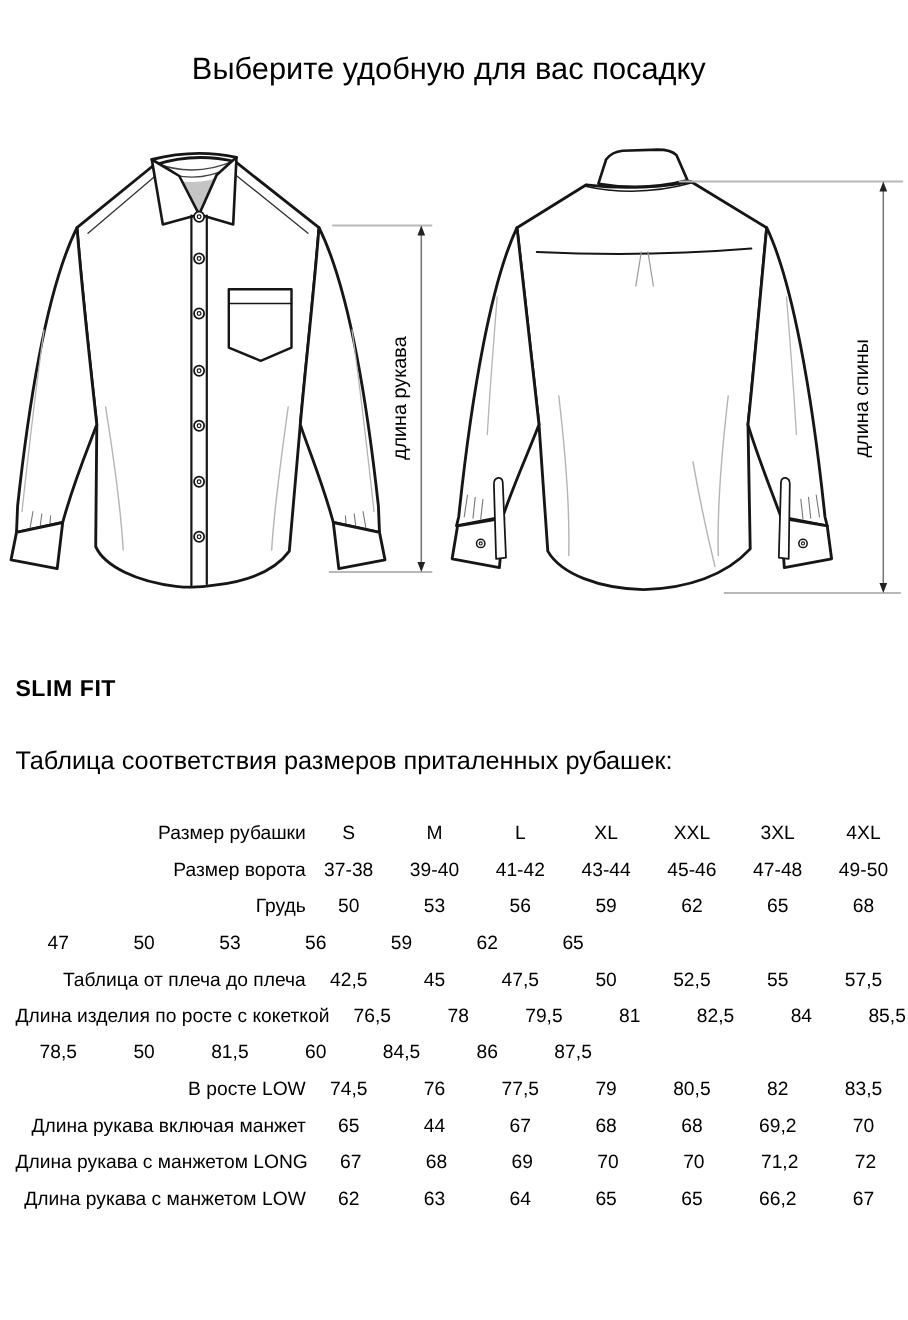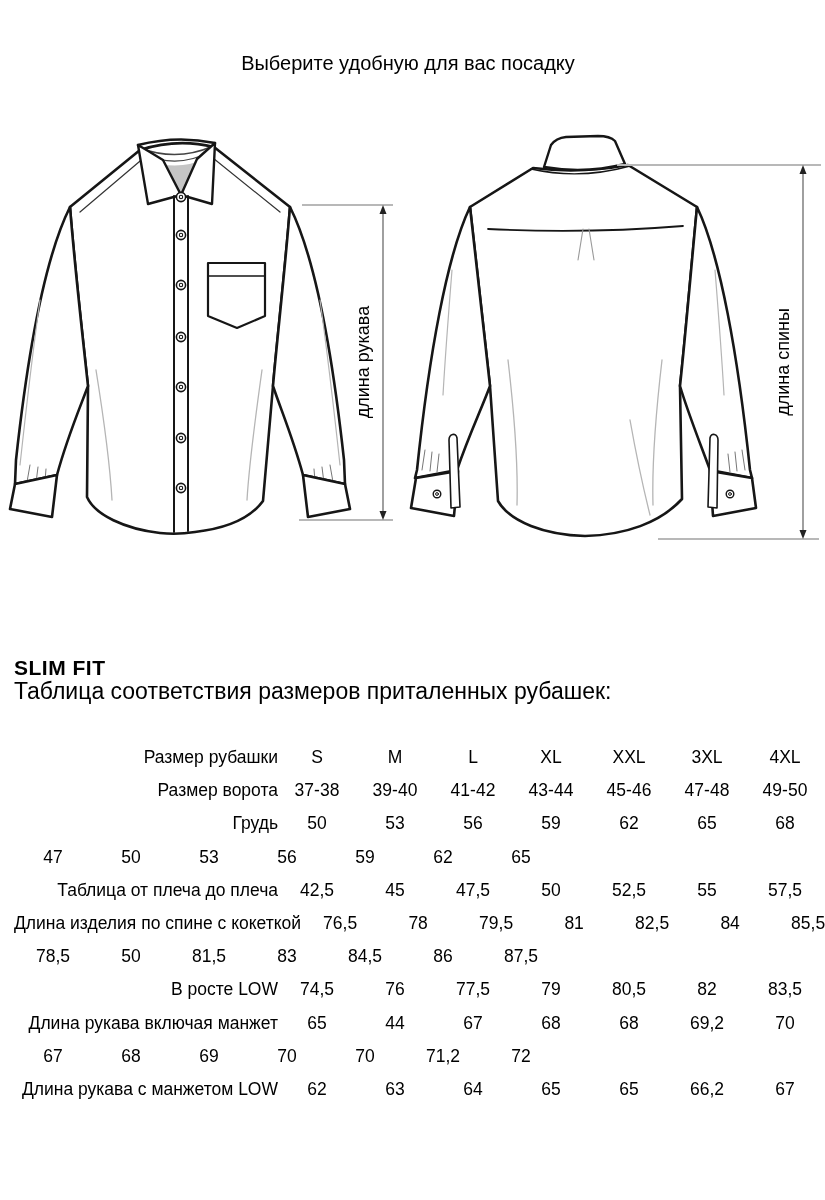--- a/index.html
+++ b/index.html
@@ -1,23 +1,23 @@
 <!DOCTYPE html>
 <html><head>
 <meta charset="utf-8">
 <style>
   html,body{margin:0;padding:0;background:#fff;}
   .page{position:relative;width:825px;height:1200px;background:#fff;overflow:hidden;
         font-family:"Liberation Sans",sans-serif;color:#000;}
   .title{position:absolute;top:48px;left:0;width:816px;text-align:center;
-         font-size:20px;line-height:30px;white-space:nowrap;}
+         font-size:28px;line-height:30px;white-space:nowrap;}
   .drawings{position:absolute;top:120px;left:0;}
   .dim-label{font-family:"Liberation Sans",sans-serif;font-size:18px;fill:#000;}
   .heading{position:absolute;top:614px;left:14px;font-size:21px;font-weight:bold;
-           letter-spacing:.5px;line-height:26px;margin-top:41px;}
+           letter-spacing:.5px;line-height:26px;}
   .subtitle{position:absolute;top:678px;left:14px;font-size:23px;line-height:26px;}
   .size-table{position:absolute;top:741px;left:14px;width:810px;}
   .t-row{display:flex;align-items:center;height:33.2px;font-size:17.5px;white-space:nowrap;}
   .t-label{flex:0 0 264px;overflow:visible;text-align:right;}
   .t-cell{flex:0 0 78px;text-align:center;}
 </style>
 </head>
 <body>
 
 <div class="page">
@@ -177,34 +177,34 @@
         <div class="t-label">Таблица от плеча до плеча</div>
         <div class="t-cell">42,5</div>
         <div class="t-cell">45</div>
         <div class="t-cell">47,5</div>
         <div class="t-cell">50</div>
         <div class="t-cell">52,5</div>
         <div class="t-cell">55</div>
         <div class="t-cell">57,5</div>
       </div>
       <div class="t-row">
-        <div class="t-label">Длина изделия по спине с кокеткой</div>
+        <div class="t-label">Длина изделия по росте с кокеткой</div>
         <div class="t-cell">76,5</div>
         <div class="t-cell">78</div>
         <div class="t-cell">79,5</div>
         <div class="t-cell">81</div>
         <div class="t-cell">82,5</div>
         <div class="t-cell">84</div>
         <div class="t-cell">85,5</div>
       </div>
       <div class="t-row">
         <div class="t-cell">78,5</div>
         <div class="t-cell">50</div>
         <div class="t-cell">81,5</div>
-        <div class="t-cell">83</div>
+        <div class="t-cell">60</div>
         <div class="t-cell">84,5</div>
         <div class="t-cell">86</div>
         <div class="t-cell">87,5</div>
       </div>
       <div class="t-row">
         <div class="t-label">В росте LOW</div>
         <div class="t-cell">74,5</div>
         <div class="t-cell">76</div>
         <div class="t-cell">77,5</div>
         <div class="t-cell">79</div>
@@ -216,20 +216,21 @@
         <div class="t-label">Длина рукава включая манжет</div>
         <div class="t-cell">65</div>
         <div class="t-cell">44</div>
         <div class="t-cell">67</div>
         <div class="t-cell">68</div>
         <div class="t-cell">68</div>
         <div class="t-cell">69,2</div>
         <div class="t-cell">70</div>
       </div>
       <div class="t-row">
+        <div class="t-label">Длина рукава с манжетом LONG</div>
         <div class="t-cell">67</div>
         <div class="t-cell">68</div>
         <div class="t-cell">69</div>
         <div class="t-cell">70</div>
         <div class="t-cell">70</div>
         <div class="t-cell">71,2</div>
         <div class="t-cell">72</div>
       </div>
       <div class="t-row">
         <div class="t-label">Длина рукава с манжетом LOW</div>

